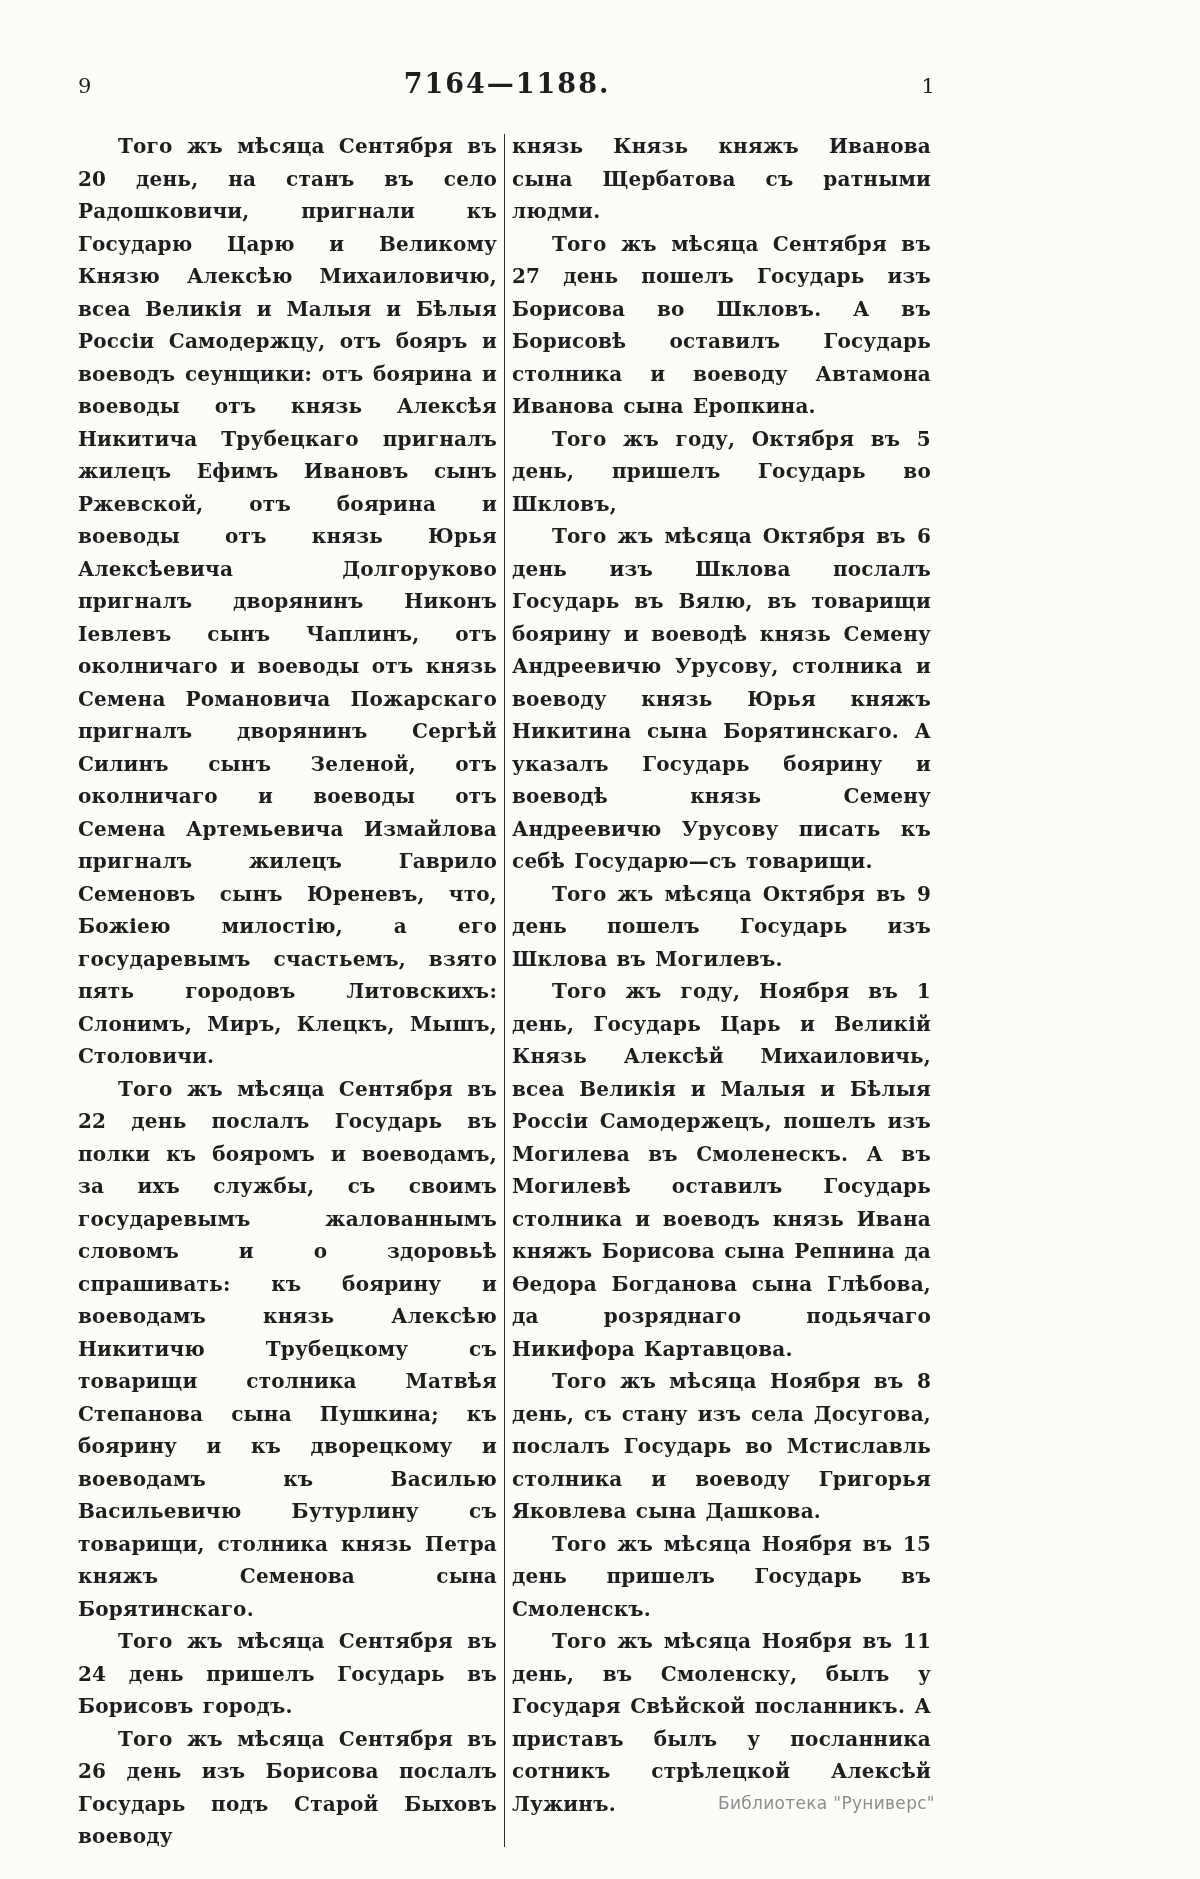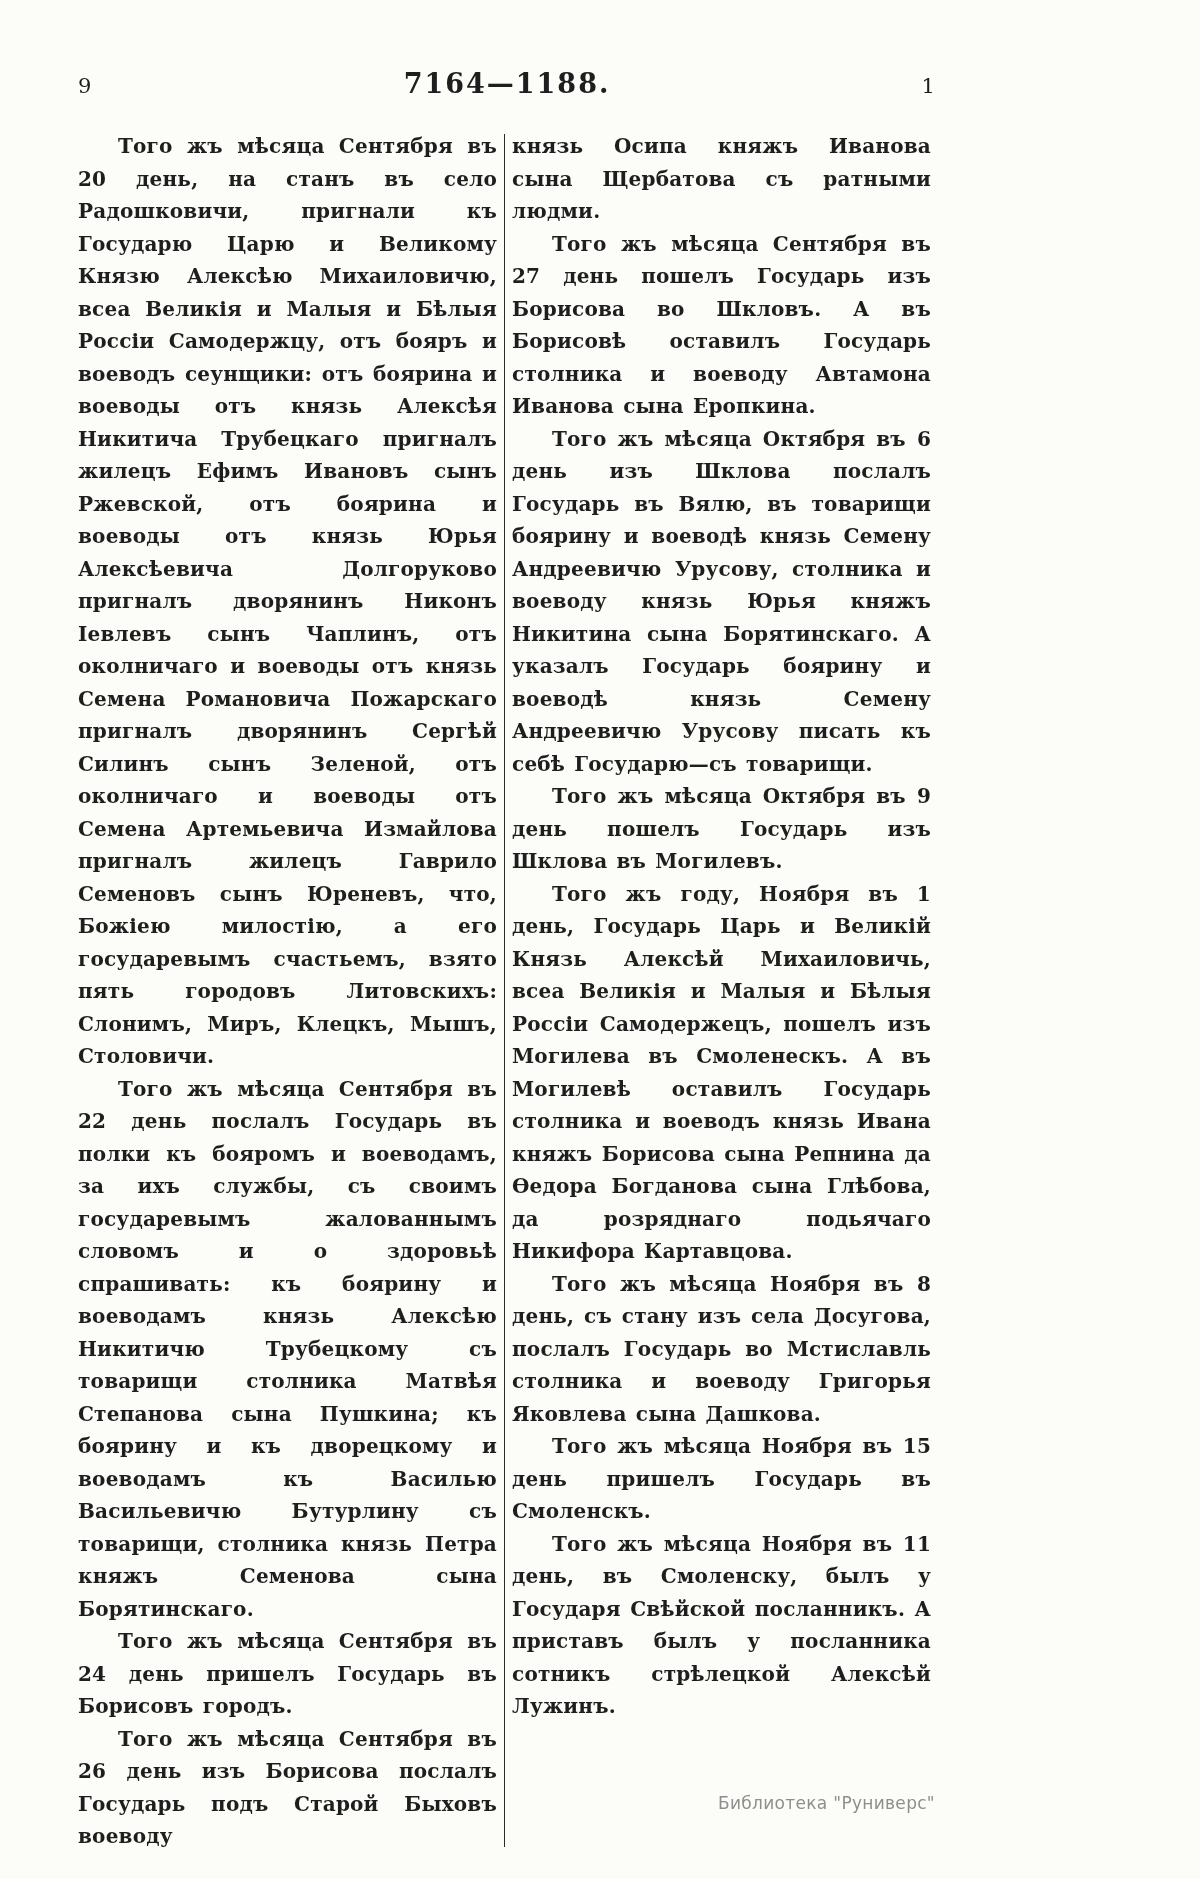--- a/index.html
+++ b/index.html
@@ -90,22 +90,23 @@
     <div class="col">
       <p class="para">Того жъ мѣсяца Сентября въ 20 день, на станъ въ село Радошковичи, пригнали къ Государю Царю и Великому Князю Алексѣю Михаиловичю, всеа Великія и Малыя и Бѣлыя Россіи Самодержцу, отъ бояръ и воеводъ сеунщики: отъ боярина и воеводы отъ князь Алексѣя Никитича Трубецкаго пригналъ жилецъ Ефимъ Ивановъ сынъ Ржевской, отъ боярина и воеводы отъ князь Юрья Алексѣевича Долгоруково пригналъ дворянинъ Никонъ Іевлевъ сынъ Чаплинъ, отъ околничаго и воеводы отъ князь Семена Романовича Пожарскаго пригналъ дворянинъ Сергѣй Силинъ сынъ Зеленой, отъ околничаго и воеводы отъ Семена Артемьевича Измайлова пригналъ жилецъ Гаврило Семеновъ сынъ Юреневъ, что, Божіею милостію, а его государевымъ счастьемъ, взято пять городовъ Литовскихъ: Слонимъ, Миръ, Клецкъ, Мышъ, Столовичи.</p>
       <p class="para">Того жъ мѣсяца Сентября въ 22 день послалъ Государь въ полки къ бояромъ и воеводамъ, за ихъ службы, съ своимъ государевымъ жалованнымъ словомъ и о здоровьѣ спрашивать: къ боярину и воеводамъ князь Алексѣю Никитичю Трубецкому съ товарищи столника Матвѣя Степанова сына Пушкина; къ боярину и къ дворецкому и воеводамъ къ Василью Васильевичю Бутурлину съ товарищи, столника князь Петра княжъ Семенова сына Борятинскаго.</p>
       <p class="para">Того жъ мѣсяца Сентября въ 24 день пришелъ Государь въ Борисовъ городъ.</p>
       <p class="para">Того жъ мѣсяца Сентября въ 26 день изъ Борисова послалъ Государь подъ Старой Быховъ воеводу</p>
     </div>
 
     <div class="divider"></div>
 
     <div class="col">
-      <p class="para continuation">князь Осипа княжъ Иванова сына Щербатова съ ратными людми.</p>
+      <p class="para continuation">князь Князь княжъ Иванова сына Щербатова съ ратными людми.</p>
       <p class="para">Того жъ мѣсяца Сентября въ 27 день пошелъ Государь изъ Борисова во Шкловъ. А въ Борисовѣ оставилъ Государь столника и воеводу Автамона Иванова сына Еропкина.</p>
+      <p class="para">Того жъ году, Октября въ 5 день, пришелъ Государь во Шкловъ,</p>
       <p class="para">Того жъ мѣсяца Октября въ 6 день изъ Шклова послалъ Государь въ Вялю, въ товарищи боярину и воеводѣ князь Семену Андреевичю Урусову, столника и воеводу князь Юрья княжъ Никитина сына Борятинскаго. А указалъ Государь боярину и воеводѣ князь Семену Андреевичю Урусову писать къ себѣ Государю—съ товарищи.</p>
       <p class="para">Того жъ мѣсяца Октября въ 9 день пошелъ Государь изъ Шклова въ Могилевъ.</p>
       <p class="para">Того жъ году, Ноября въ 1 день, Государь Царь и Великій Князь Алексѣй Михаиловичь, всеа Великія и Малыя и Бѣлыя Россіи Самодержецъ, пошелъ изъ Могилева въ Смоленескъ. А въ Могилевѣ оставилъ Государь столника и воеводъ князь Ивана княжъ Борисова сына Репнина да Ѳедора Богданова сына Глѣбова, да розряднаго подьячаго Никифора Картавцова.</p>
       <p class="para">Того жъ мѣсяца Ноября въ 8 день, съ стану изъ села Досугова, послалъ Государь во Мстиславль столника и воеводу Григорья Яковлева сына Дашкова.</p>
       <p class="para">Того жъ мѣсяца Ноября въ 15 день пришелъ Государь въ Смоленскъ.</p>
       <p class="para">Того жъ мѣсяца Ноября въ 11 день, въ Смоленску, былъ у Государя Свѣйской посланникъ. А приставъ былъ у посланника сотникъ стрѣлецкой Алексѣй Лужинъ.</p>
     </div>
 
   </div>
 

